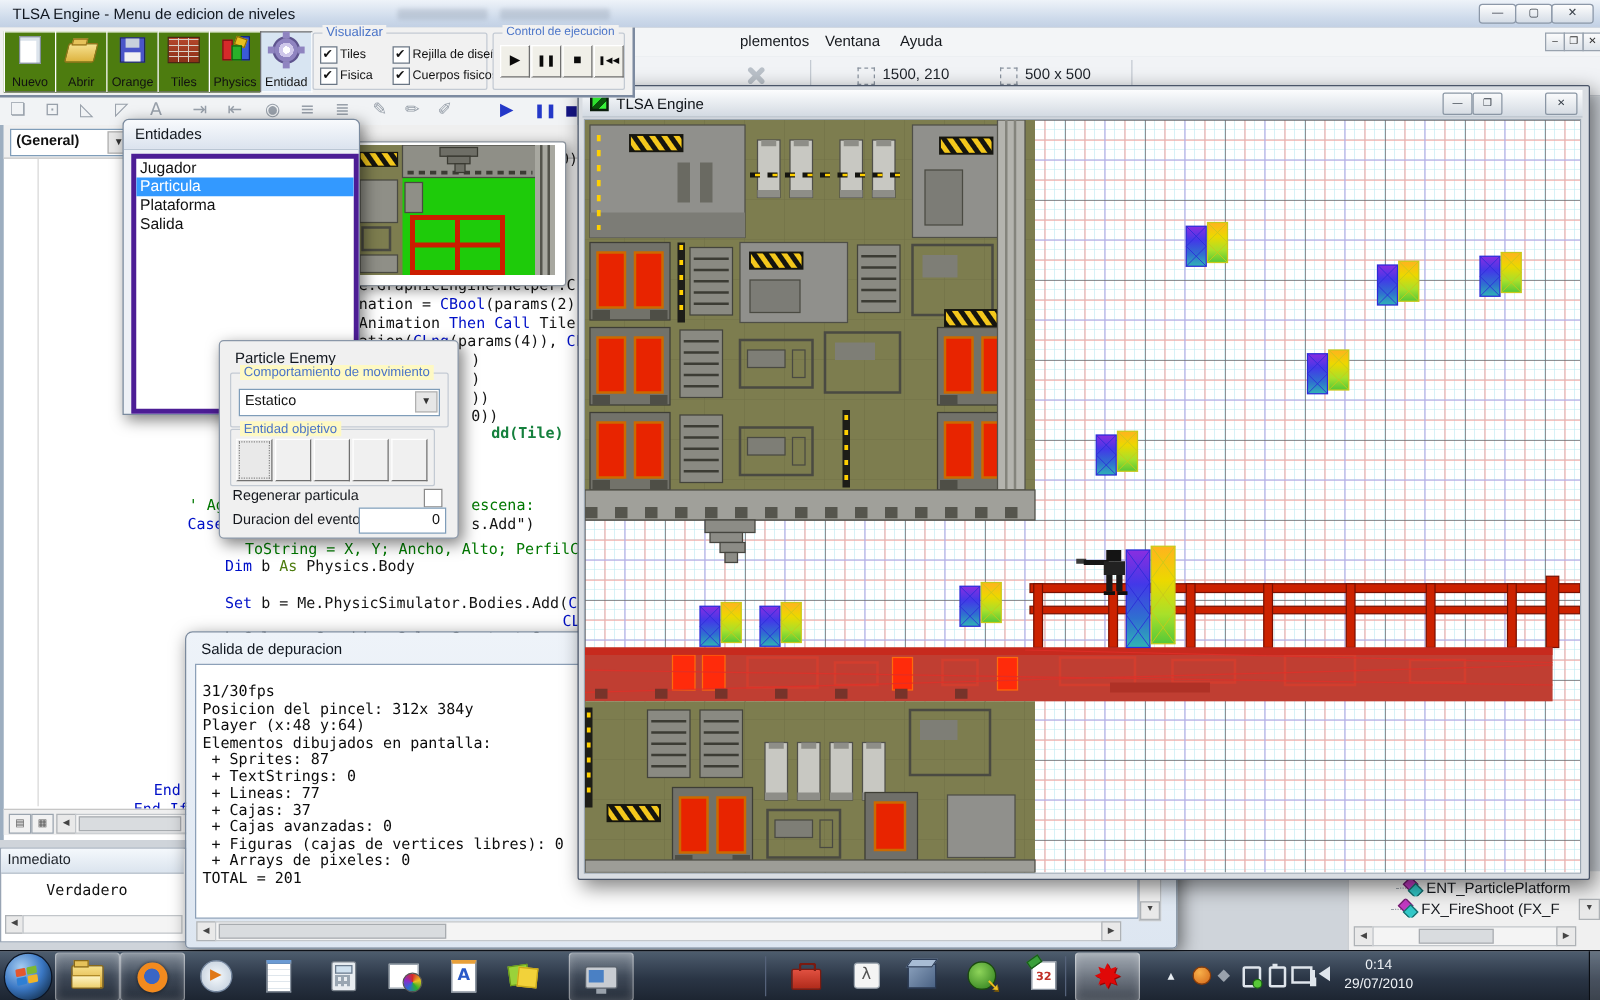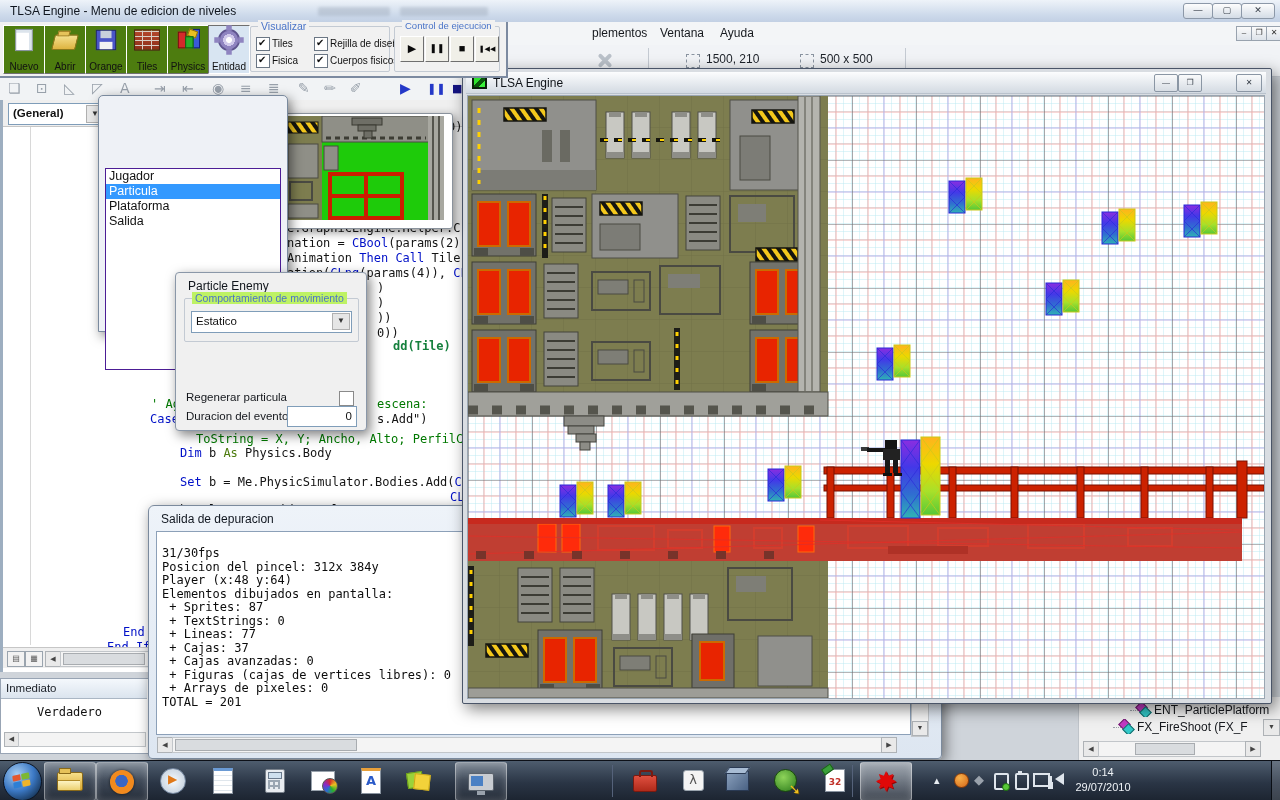--- a/index.html
+++ b/index.html
@@ -92,30 +92,30 @@
   
   .prevwin{left:283px;top:113px;width:164px;height:110px;background:#fff;border:1px solid #8a929c;
     border-radius:3px;box-shadow:3px 3px 10px rgba(0,0,0,.45);padding:2px;}
 
   
   .entwin{left:98px;top:95px;width:188px;height:235px;background:#eef1f6;border:1px solid #7a8a9e;
     border-radius:5px 5px 0 0;box-shadow:3px 4px 12px rgba(0,0,0,.5);}
   .entcap{position:absolute;left:0;top:0;width:100%;height:23px;
     background:linear-gradient(#f8fafd,#dbe3ee);border-bottom:1px solid #bac6d4;border-radius:5px 5px 0 0;}
   .entcap span{position:absolute;left:9px;top:4px;font-size:12px;color:#10151c;}
-  .entlist{position:absolute;left:6px;top:27px;width:174px;height:200px;background:#fff;border:1px solid #4c1d95;overflow:hidden;margin-top:45px;}
+  .entlist{position:absolute;left:6px;top:27px;width:174px;height:200px;background:#fff;border:4px solid #4c1d95;overflow:hidden;}
   .ent-item{height:15px;font-size:12.5px;color:#111;padding-left:3px;line-height:15px;}
   .ent-item.sel{background:#3399ff;color:#fff;}
 
   
   .pdlg{left:175px;top:272px;width:190px;height:157px;background:#f0f0f0;border:1px solid #8a97a8;
     border-radius:4px;box-shadow:3px 4px 12px rgba(0,0,0,.5);}
   .pdlg .pttl{position:absolute;left:12px;top:6px;font-size:12px;color:#10151c;}
   .grp{position:absolute;border:1px solid #c3cad3;border-radius:2px;}
-  .grpcap{position:absolute;left:7px;top:-7px;background:#bef264;padding:0 3px;font-size:10.5px;color:#4a74c8;}
+  .grpcap{position:absolute;left:7px;top:-7px;background:#fef9c3;padding:0 3px;font-size:10.5px;color:#4a74c8;}
   .ddl{position:absolute;background:#fff;border:1px solid #7f9db9;}
   .ddl .dval{position:absolute;left:4px;top:3px;font-size:11.5px;color:#111;}
   .ddl .dbtn{position:absolute;right:1px;top:1px;width:16px;height:15px;background:#e6e6e6;border:1px solid #b0b0b0;
     font-size:8px;text-align:center;line-height:14px;color:#333;}
   .slot{position:absolute;width:27px;height:32px;background:#f0f0f0;border:1px solid;border-color:#fff #707070 #707070 #fff;}
   .slot.first{background:#e9e9e9;outline:1px dotted #888;outline-offset:-3px;}
   .plabel{position:absolute;font-size:11.5px;color:#15181d;}
   .pcheck{position:absolute;width:13px;height:13px;background:#fff;border:1px solid #8a8a8a;}
   .pfield{position:absolute;background:#fff;border:1px solid #7f9db9;font-size:11.5px;color:#111;
     text-align:right;line-height:18px;padding-right:4px;}
@@ -313,21 +313,21 @@
 <div class="abs immwin">
   <div class="immcap">
     <span>Inmediato</span>
   </div>
   <div class="immtext">Verdadero</div>
   <div class="scrbtn" style="left:3px;top:53px;width:13px;height:13px;line-height:12px;">◀</div>
   <div class="hscroll" style="left:17px;top:53px;width:126px;height:13px;"></div>
 </div>
 
 <div class="abs treepanel">
-  <div class="treerow" style="left:17px;top:5px;width:184px;">
+  <div class="treerow" style="left:4px;top:5px;width:184px;">
     <div class="treedots" style="left:34px;"></div>
     <div class="tico" style="left:40px;top:1px;"></div>
     <span class="tlabel">ENT_ParticlePlatform</span>
   </div>
   <div class="treerow" style="left:0;top:22px;width:184px;">
     <div class="treedots" style="left:34px;"></div>
     <div class="tico" style="left:40px;top:1px;"></div>
     <span class="tlabel">FX_FireShoot (FX_F</span>
   </div>
   <div class="scrbtn" style="left:184px;top:22px;width:15px;height:15px;line-height:14px;">▼</div>
@@ -711,36 +711,47 @@
     <rect x="38" y="30" width="14" height="24" fill="#8f8f87" stroke="#4a4a42"></rect>
     <g fill="none" stroke="#cc1d00" stroke-width="4">
       <rect x="44" y="58" width="72" height="44"></rect>
       <line x1="80" y1="58" x2="80" y2="102"></line>
       <line x1="44" y1="80" x2="116" y2="80"></line>
     </g>
   </svg>
 </div>
 
 <div class="abs entwin">
+  <div class="entcap">
+    <span>Entidades</span>
+  </div>
   <div class="entlist">
       <div class="ent-item">Jugador</div>
       <div class="ent-item sel">Particula</div>
       <div class="ent-item">Plataforma</div>
       <div class="ent-item">Salida</div>
     </div>
 </div>
 
 <div class="abs pdlg">
   <span class="pttl">Particle Enemy</span>
   <div class="grp" style="left:8px;top:25px;width:173px;height:42px;">
     <span class="grpcap">Comportamiento de movimiento</span>
     <div class="ddl" style="left:6px;top:12px;width:159px;height:20px;">
       <span class="dval">Estatico</span>
       <span class="dbtn">▼</span>
     </div>
+  </div>
+  <div class="grp" style="left:8px;top:70px;width:162px;height:44px;">
+    <span class="grpcap">Entidad objetivo</span>
+    <div class="slot first" style="left:4px;top:7px;"></div>
+    <div class="slot" style="left:35px;top:7px;"></div>
+    <div class="slot" style="left:66px;top:7px;"></div>
+    <div class="slot" style="left:97px;top:7px;"></div>
+    <div class="slot" style="left:128px;top:7px;"></div>
   </div>
   <span class="plabel" style="left:10px;top:118px;">Regenerar particula</span>
   <div class="pcheck" style="left:163px;top:118px;"></div>
   <span class="plabel" style="left:10px;top:137px;">Duracion del evento</span>
   <div class="pfield" style="left:111px;top:133px;width:64px;height:19px;">0</div>
 </div>
 
 <div class="abs edpanel">
   <div class="tool-btn" style="left:3px;">
     <div class="ticon">

